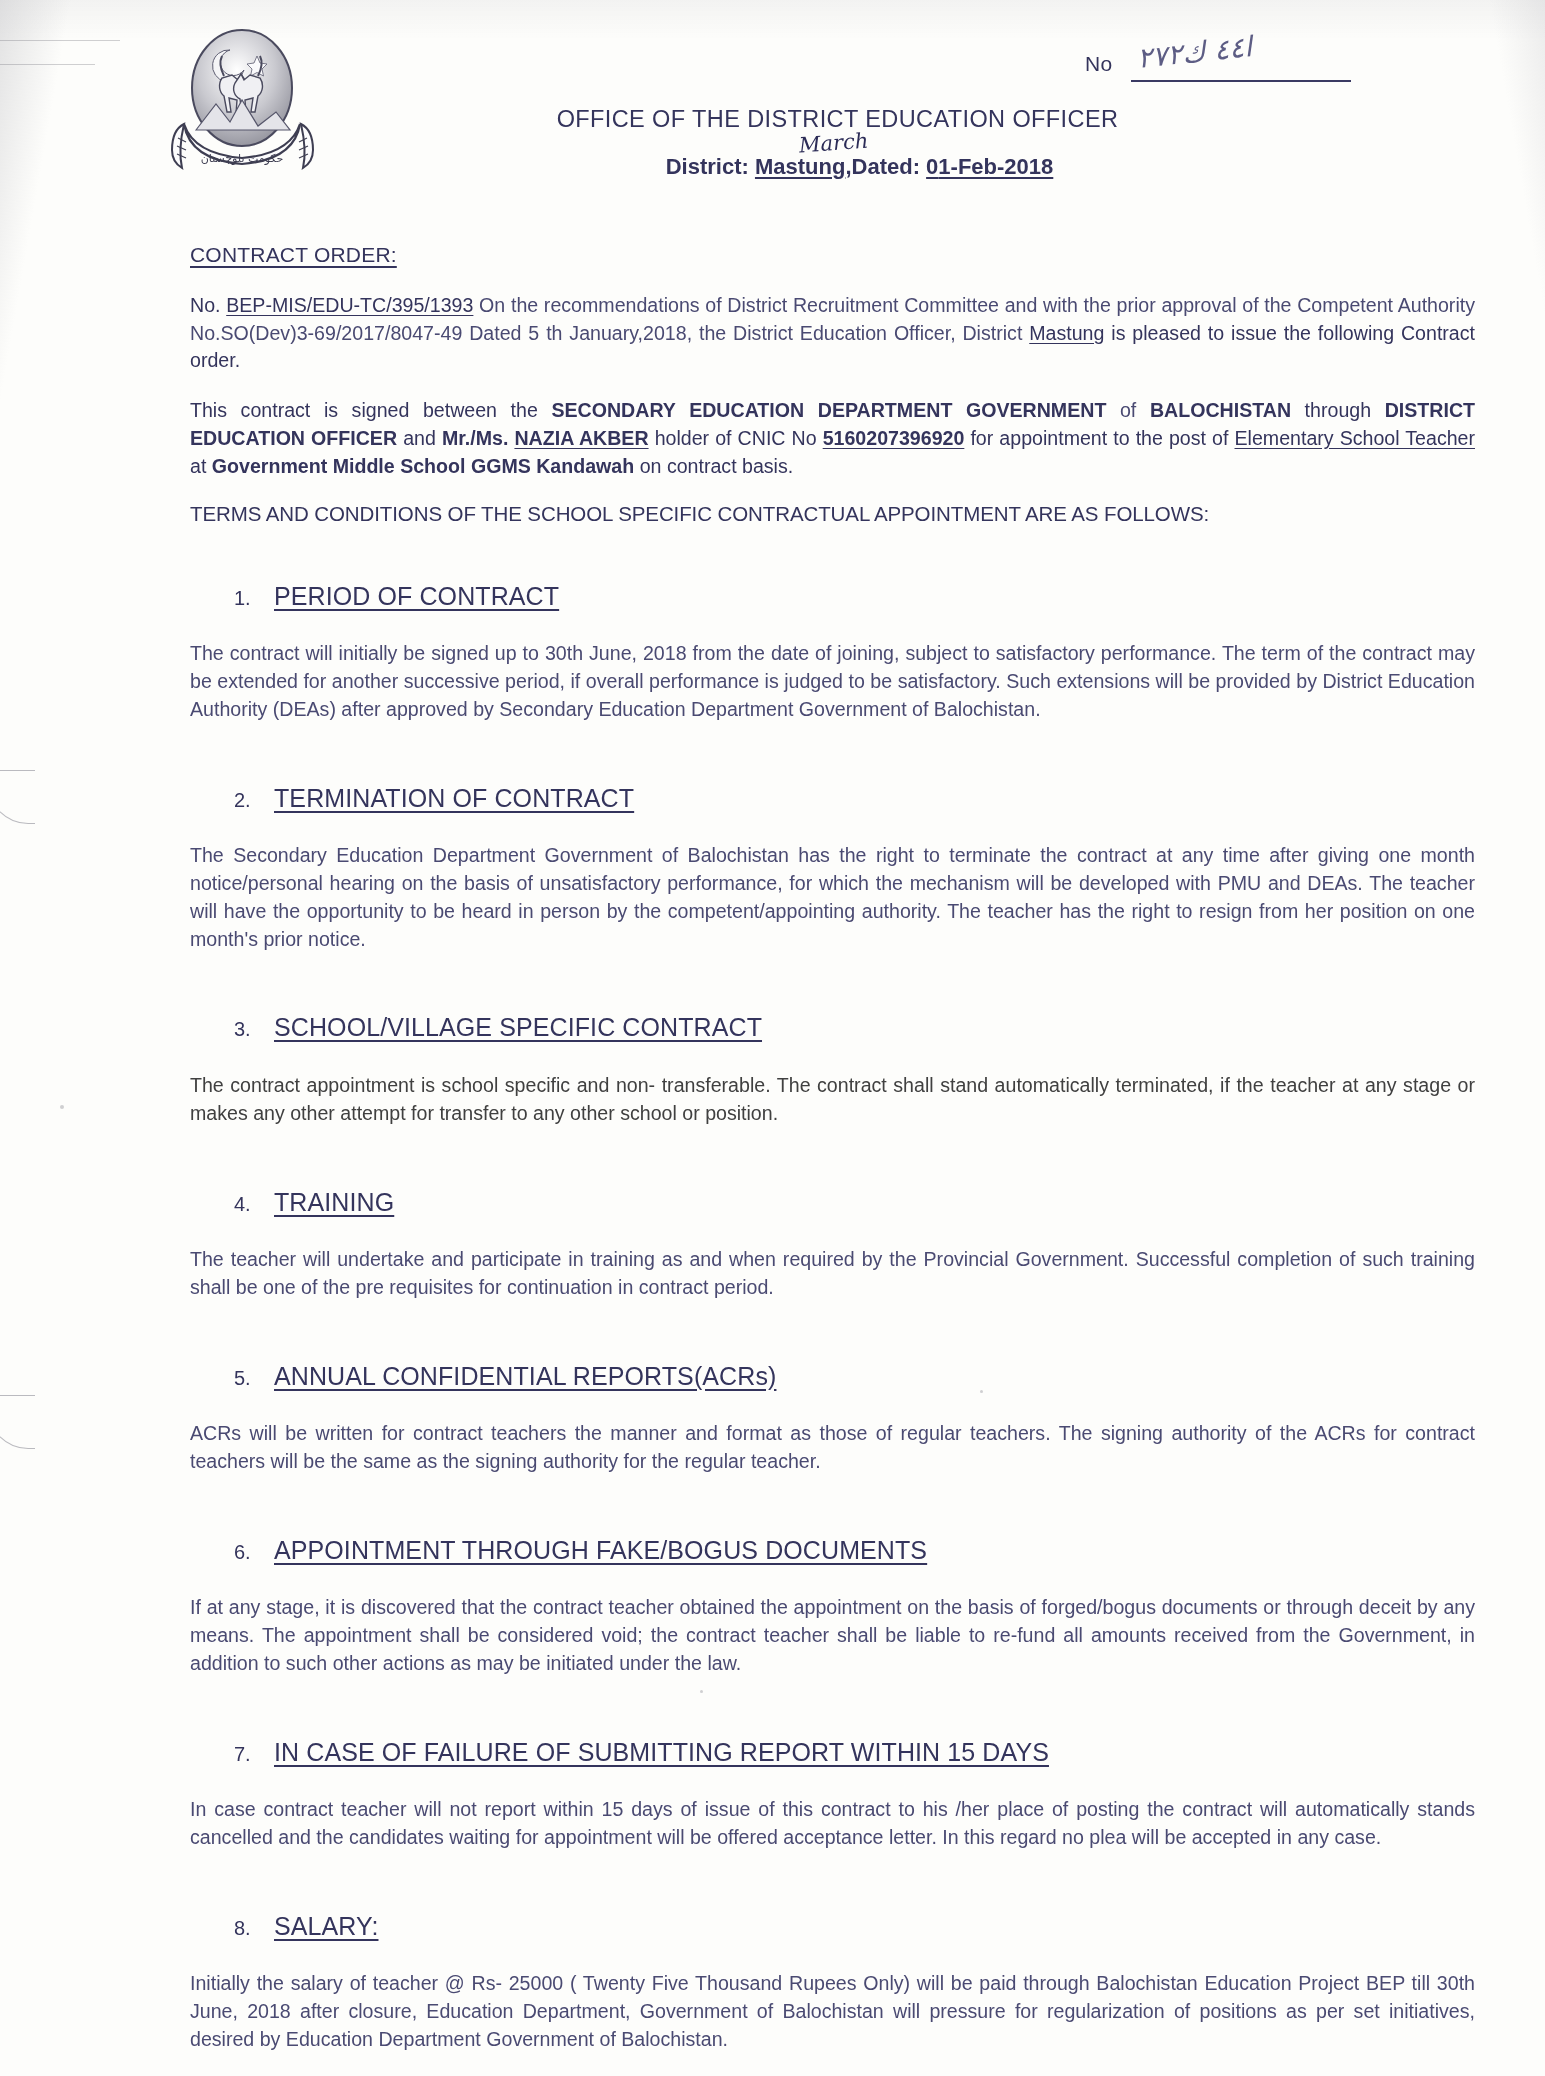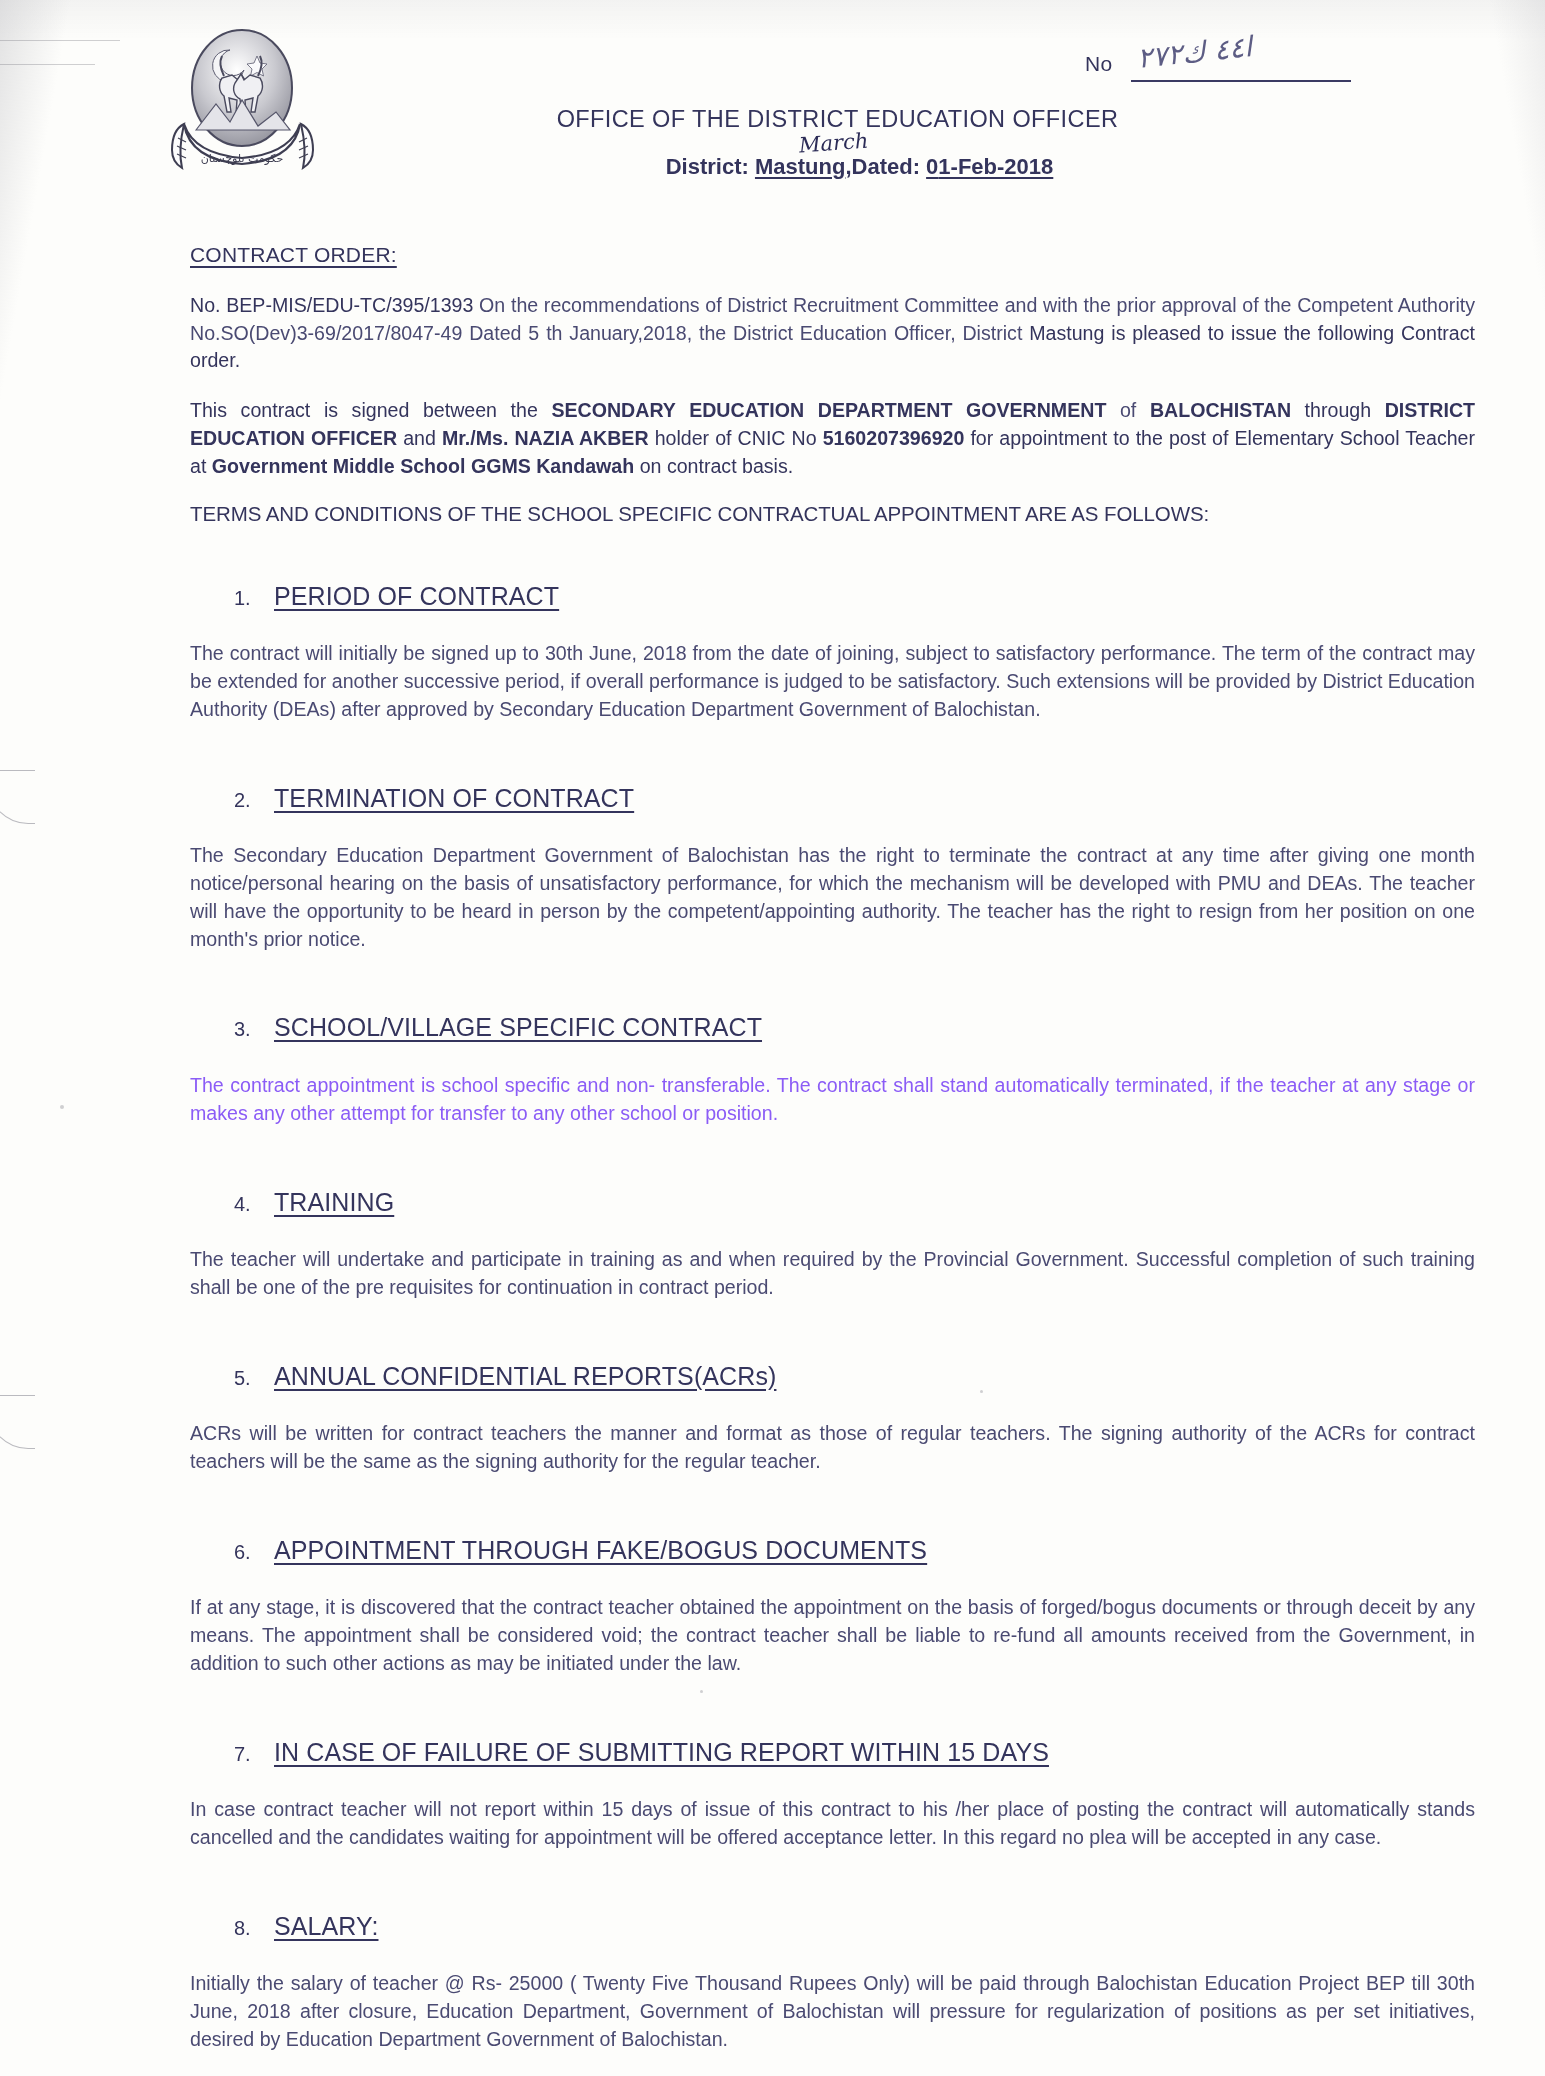--- a/index.html
+++ b/index.html
@@ -171,23 +171,23 @@
     text-decoration: underline;
     text-underline-offset: 4px;
     letter-spacing: 0.1px;
     margin-top: 23px;
   }
   .clause-body {
     margin: 0 0 34px 0;
     text-align: justify;
   }
   b.bd { font-weight: bold; }
-  .ul-field { text-underline-offset: 3px; }
+  .ul-field { text-decoration: underline; text-underline-offset: 3px; }
   .fade-1 { color: #4a4a72; }
-  .fade-2 { color: #8b5cf6; }
+  .fade-2 { color: #404040; }
 </style>
 </head>
 <body>
 
 <div class="page">
 
   <div class="scan-tint"></div>
   <div class="fold-line" style="top:40px;"></div>
   <div class="fold-line" style="top:64px;width:95px;"></div>
   <div class="edge-curl" style="left:-12px;top:770px;width:46px;height:52px;"></div>

